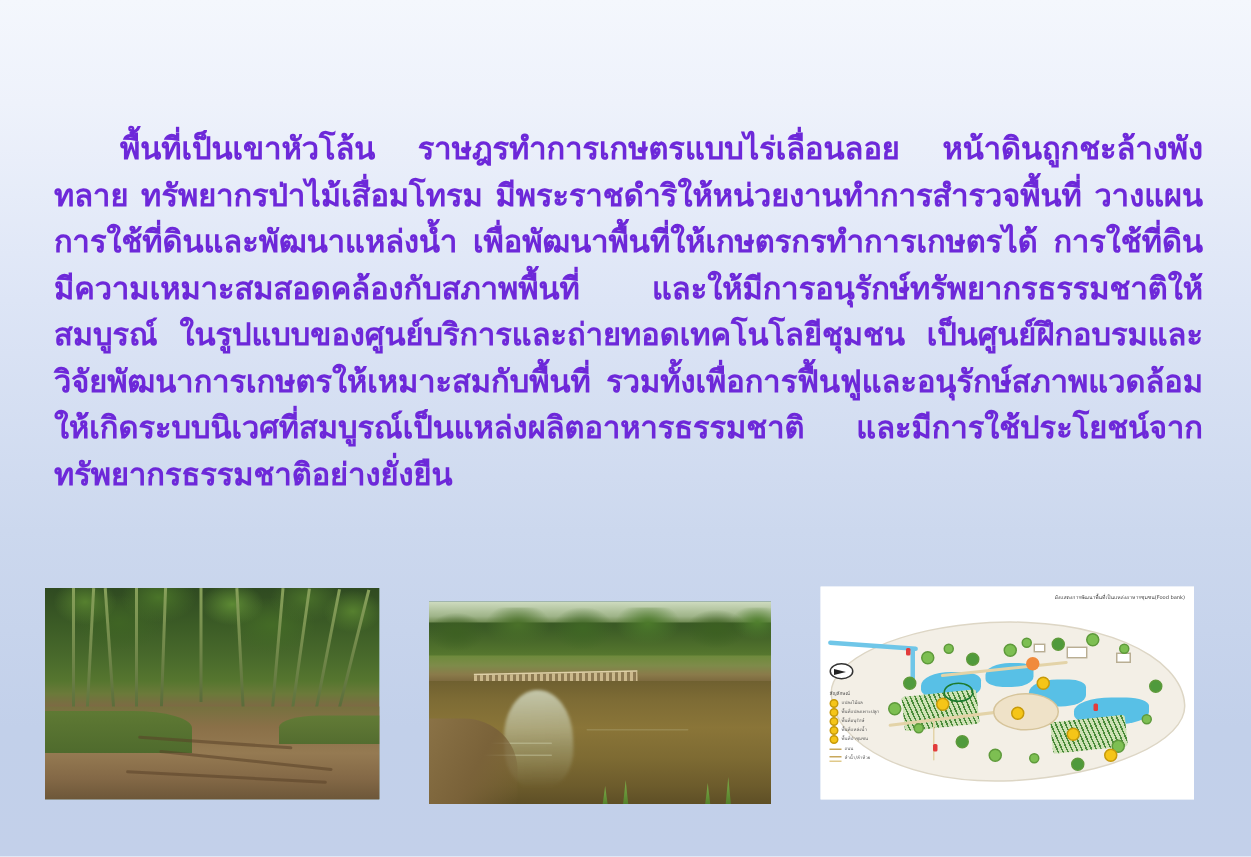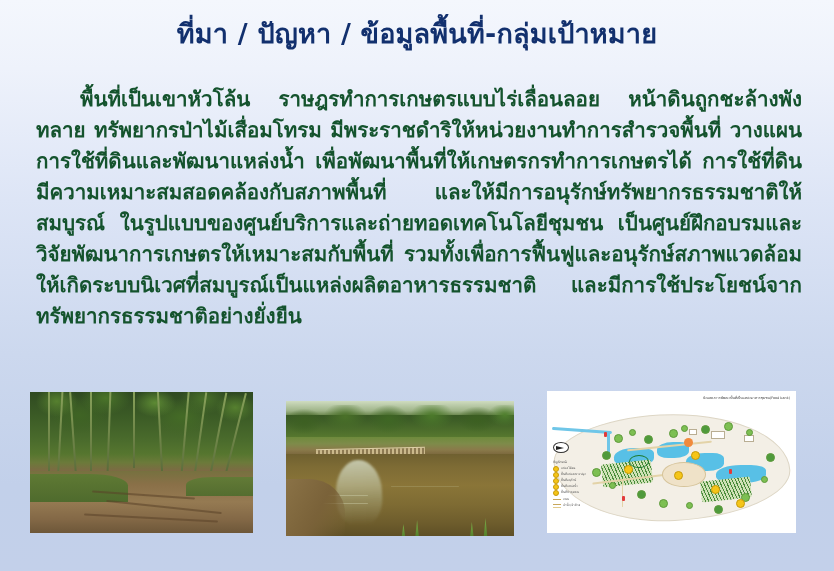--- a/index.html
+++ b/index.html
@@ -18,21 +18,21 @@
     font-size:27px;line-height:1.2;
     font-weight:bold;
     color:#12306e;
     letter-spacing:.2px;
     white-space:nowrap;
   }
 
   
   .body-block{
     position:absolute;left:36px;top:84px;width:766px;
-    color:#14532d;
+    color:#6d28d9;
     font-size:20.5px;
     font-weight:bold;
     line-height:31px;
     text-align:justify;
     text-justify:inter-word;
   }
   .body-block p{margin:0;}
   .p-indent{text-indent:44px;}
   .p-second{text-indent:40px;margin-top:0;}
 
@@ -132,21 +132,20 @@
     border:.8px solid #333;border-radius:50%;background:#fff;}
   .ph3 .compass:after{content:"";position:absolute;left:2px;top:3px;width:0;height:0;
     border-top:2px solid transparent;border-bottom:2px solid transparent;border-left:8px solid #222;}
   .ph3 .pin{position:absolute;width:3px;height:5px;background:#e23b3b;border-radius:1px;}
 </style>
 </head>
 <body>
 
 <div class="slide">
 
-  <div class="title">ที่มา / ปัญหา / ข้อมูลพื้นที่-กลุ่มเป้าหมาย</div>
 
   <div class="body-block">
     <p class="p-indent">พื้นที่เป็นเขาหัวโล้น ราษฎรทำการเกษตรแบบไร่เลื่อนลอย หน้าดินถูกชะล้างพังทลาย ทรัพยากรป่าไม้เสื่อมโทรม มีพระราชดำริให้หน่วยงานทำการสำรวจพื้นที่ วางแผนการใช้ที่ดินและพัฒนาแหล่งน้ำ เพื่อพัฒนาพื้นที่ให้เกษตรกรทำการเกษตรได้ การใช้ที่ดินมีความเหมาะสมสอดคล้องกับสภาพพื้นที่ และให้มีการอนุรักษ์ทรัพยากรธรรมชาติให้สมบูรณ์ ในรูปแบบของศูนย์บริการและถ่ายทอดเทคโนโลยีชุมชน เป็นศูนย์ฝึกอบรมและวิจัยพัฒนาการเกษตรให้เหมาะสมกับพื้นที่ รวมทั้งเพื่อการฟื้นฟูและอนุรักษ์สภาพแวดล้อมให้เกิดระบบนิเวศที่สมบูรณ์เป็นแหล่งผลิตอาหารธรรมชาติ และมีการใช้ประโยชน์จากทรัพยากรธรรมชาติอย่างยั่งยืน</p>
   </div>
 
   <div class="photos">
 
     <div class="photo" id="photo-forest">
       <div class="ph1">
         <div class="canopy"></div>

